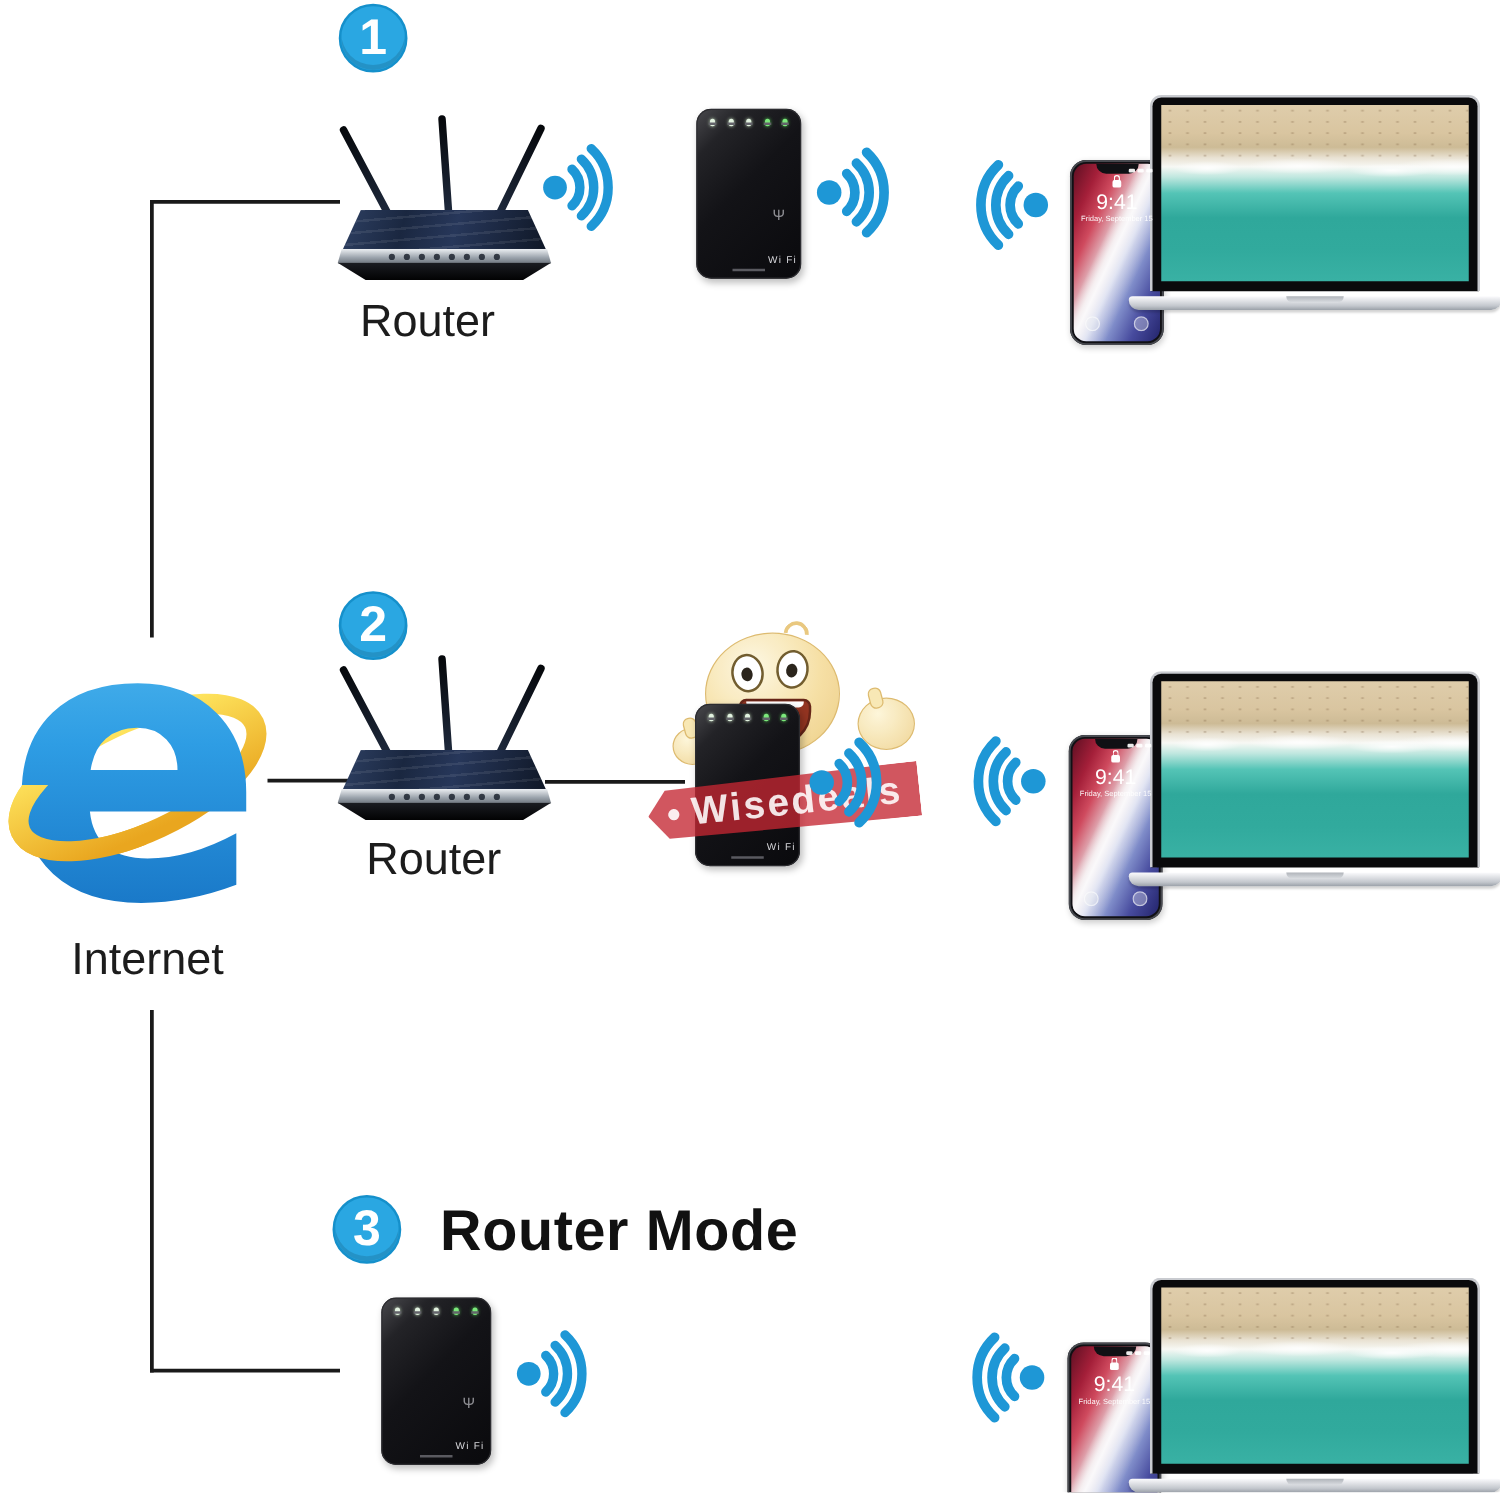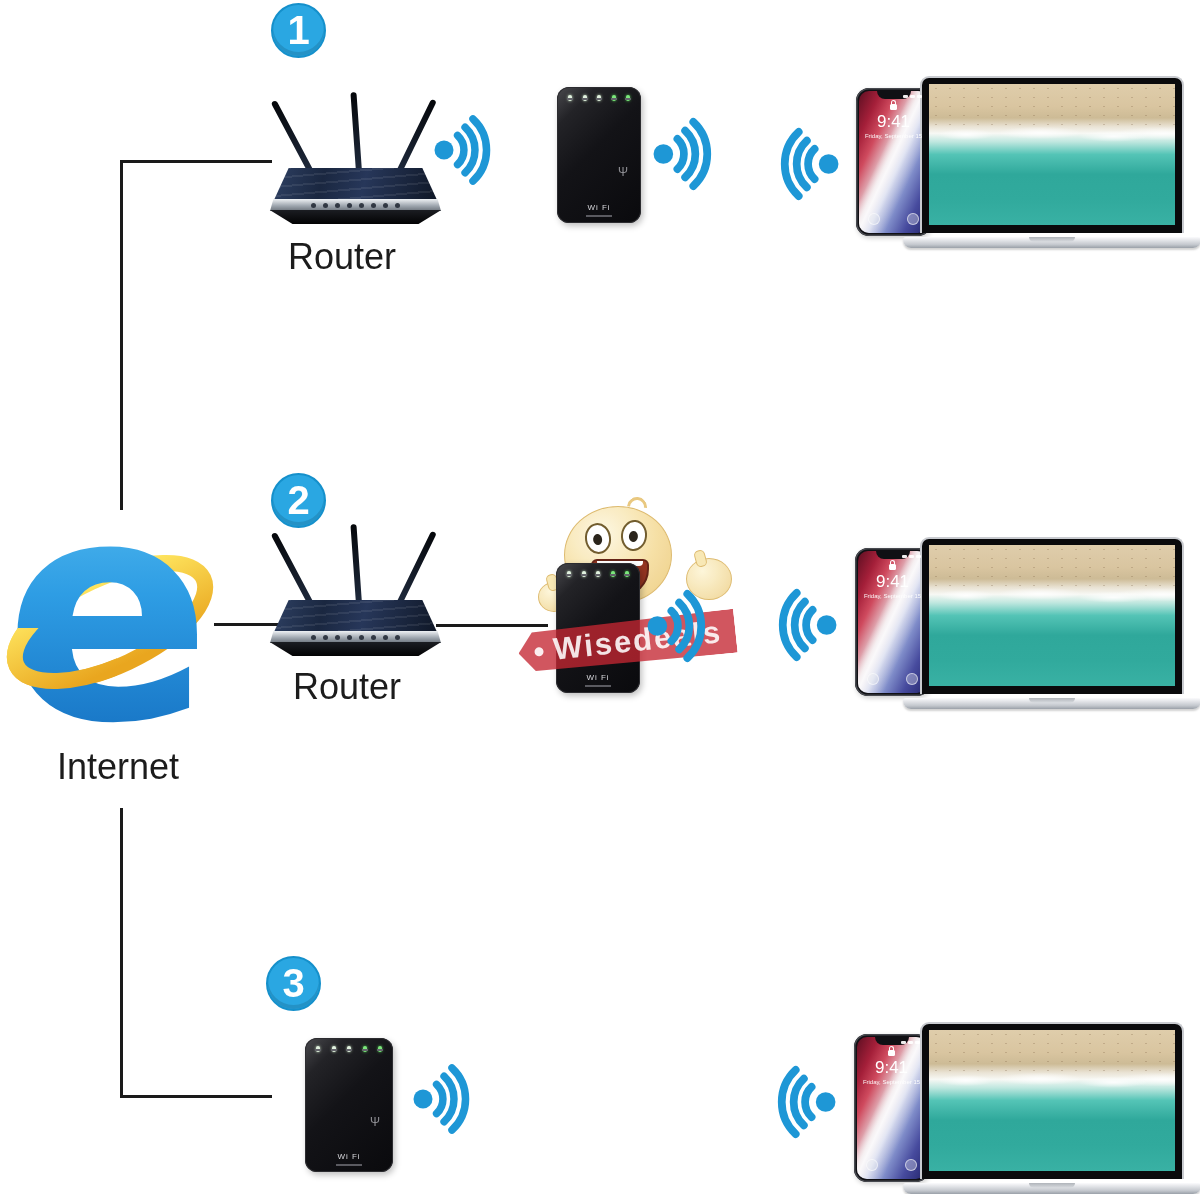--- a/index.html
+++ b/index.html
@@ -43,26 +43,26 @@
 
   
   .rep{position:absolute;width:84px;height:136px;border-radius:12px;
        background:linear-gradient(135deg,#4a4a4e 0%,#232327 18%,#131317 45%,#0a0a0d 100%);
        box-shadow:2px 3px 6px rgba(0,0,0,.25), inset 0 0 0 1px #2c2c30;}
   .rep .leds{position:absolute;top:8px;left:11px;right:11px;display:flex;justify-content:space-between;}
   .rep .led{width:4px;height:6px;border-radius:2px;background:#e2f2e0;box-shadow:0 0 3px #cfe9c7;}
   .rep .led.g{background:#7ce87c;box-shadow:0 0 3px #56d356;}
   .rep .led::after{content:"";display:block;margin:3px 0 0 -1px;width:6px;height:2px;background:#63636a;}
   .rep .psi{position:absolute;right:13px;top:58%;color:#8d8d92;font-size:12px;line-height:1;}
-  .rep .brand{position:absolute;bottom:11px;width:100%;text-align:center;color:#d8d8dc;font-size:8px;letter-spacing:1px;}
+  .rep .brand{position:absolute;bottom:11px;width:100%;text-align:center;color:#d8d8dc;font-size:8px;letter-spacing:1px;padding-left:27px;}
   .rep .sub{position:absolute;bottom:6px;left:50%;transform:translateX(-50%);width:26px;height:2px;background:#5a5a60;}
 
   
   .phone{position:absolute;width:75px;height:148px;background:#101014;border-radius:13px;padding:3px;
-         box-sizing:border-box;box-shadow:inset 0 0 0 1.5px #484a50, 1px 2px 5px rgba(0,0,0,.2);}
+         box-sizing:border-box;box-shadow:inset 0 0 0 1.5px #484a50, 1px 2px 5px rgba(0,0,0,.2);margin-top:40px;}
   .scr{height:100%;border-radius:10px;overflow:hidden;position:relative;
        background:linear-gradient(115deg,#5e0f22 0%,#a41f39 16%,#cf4a5e 28%,#e8d9dd 45%,#cdd2ea 55%,#7f8cc9 68%,#474b9e 82%,#23246b 100%);}
   .scr::before{content:"";position:absolute;inset:0;
        background:linear-gradient(115deg,transparent 38%,rgba(255,255,255,.85) 48%,rgba(255,255,255,.25) 58%,transparent 68%);}
   .notch{position:absolute;top:0;left:50%;transform:translateX(-50%);width:34px;height:8px;background:#101014;
          border-radius:0 0 8px 8px;z-index:3;}
   .pstat{position:absolute;top:4px;right:6px;display:flex;gap:2px;z-index:3;}
   .pstat span{width:5px;height:2.5px;background:rgba(255,255,255,.92);border-radius:1px;}
   .plock{position:absolute;top:13px;left:50%;margin-left:-3.5px;width:7px;height:5.5px;background:#fff;border-radius:1.5px;z-index:3;}
   .plock::before{content:"";position:absolute;top:-4px;left:1px;width:3px;height:4px;border:1.2px solid #fff;border-bottom:none;border-radius:3px 3px 0 0;}
@@ -337,20 +337,21 @@
       <div class="beach"></div>
     </div>
     <div class="lap-base">
       <div class="lap-notch"></div>
     </div>
   </div>
 
   <div class="badge" style="left:266px;top:956px;">
     <span>3</span>
   </div>
+  <div class="mode-title" style="left:352px;top:957px;">Router Mode</div>
 
   <div class="rep" style="left:305px;top:1038px;width:88px;height:134px;">
     <div class="leds">
       <i class="led"></i>
       <i class="led"></i>
       <i class="led"></i>
       <i class="led g"></i>
       <i class="led g"></i>
     </div>
     <div class="psi">Ψ</div>

